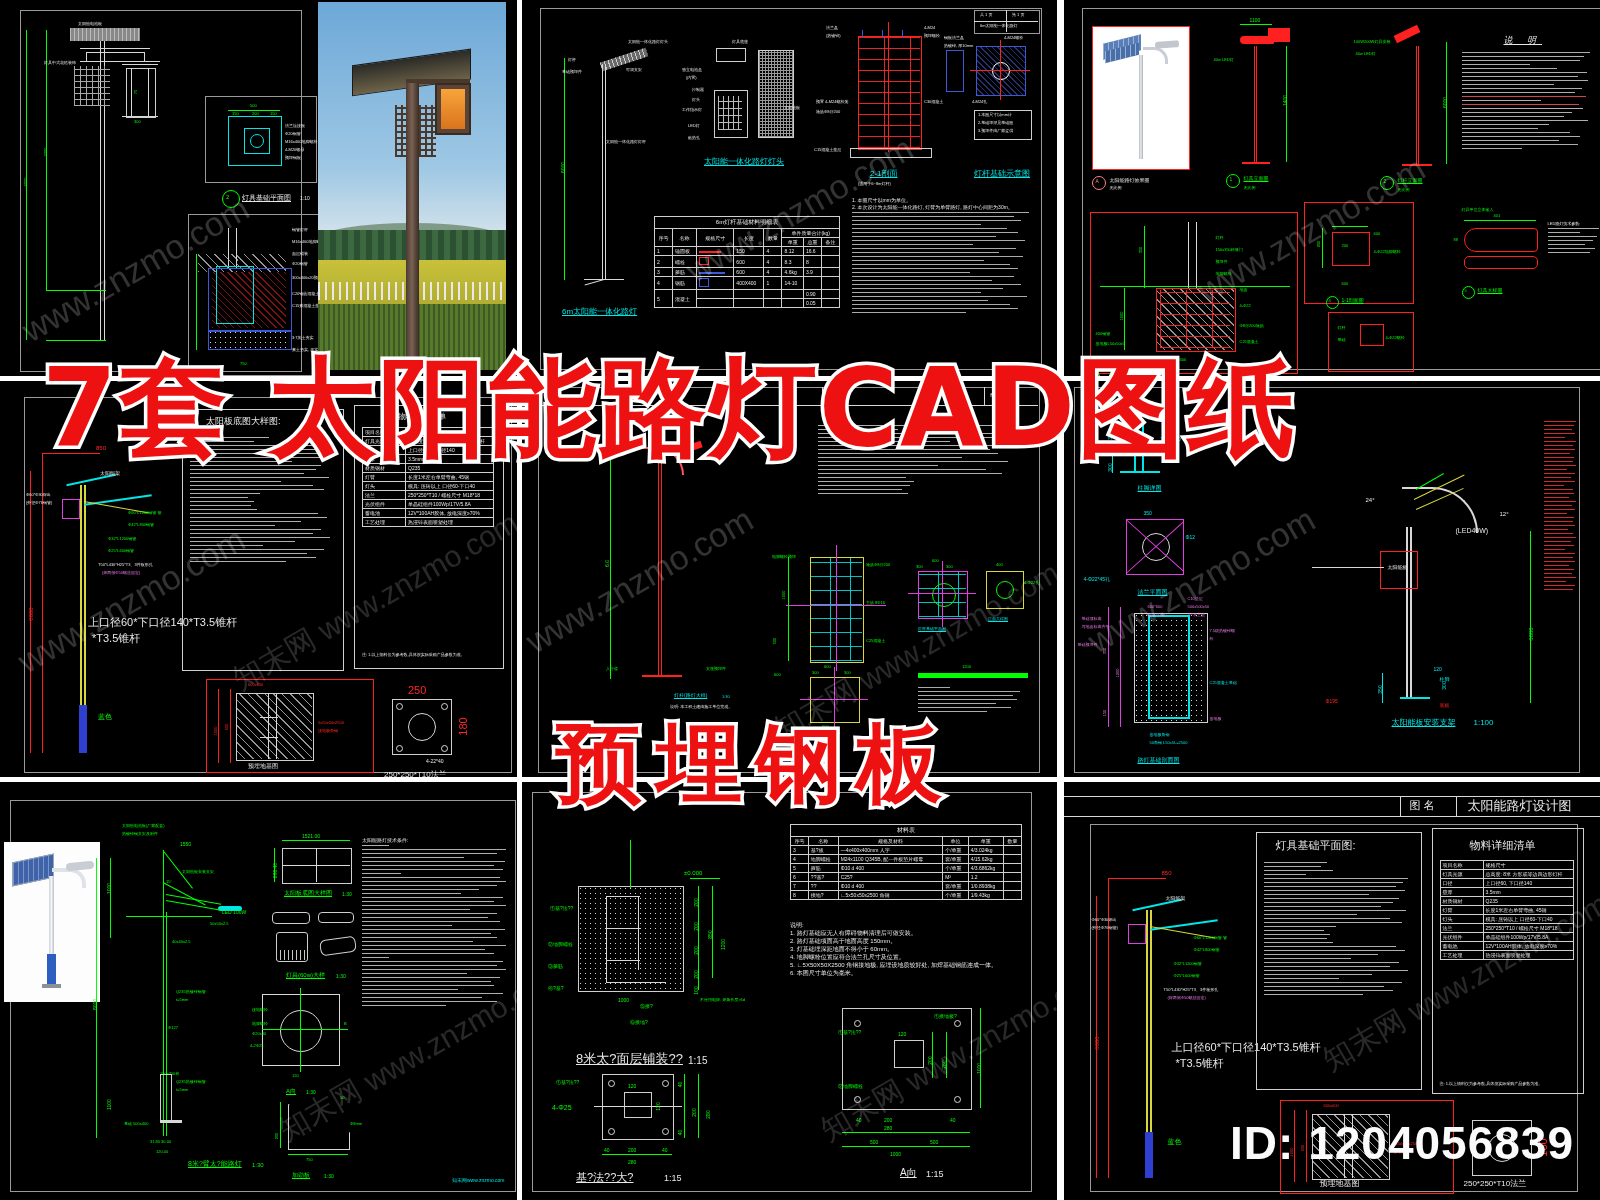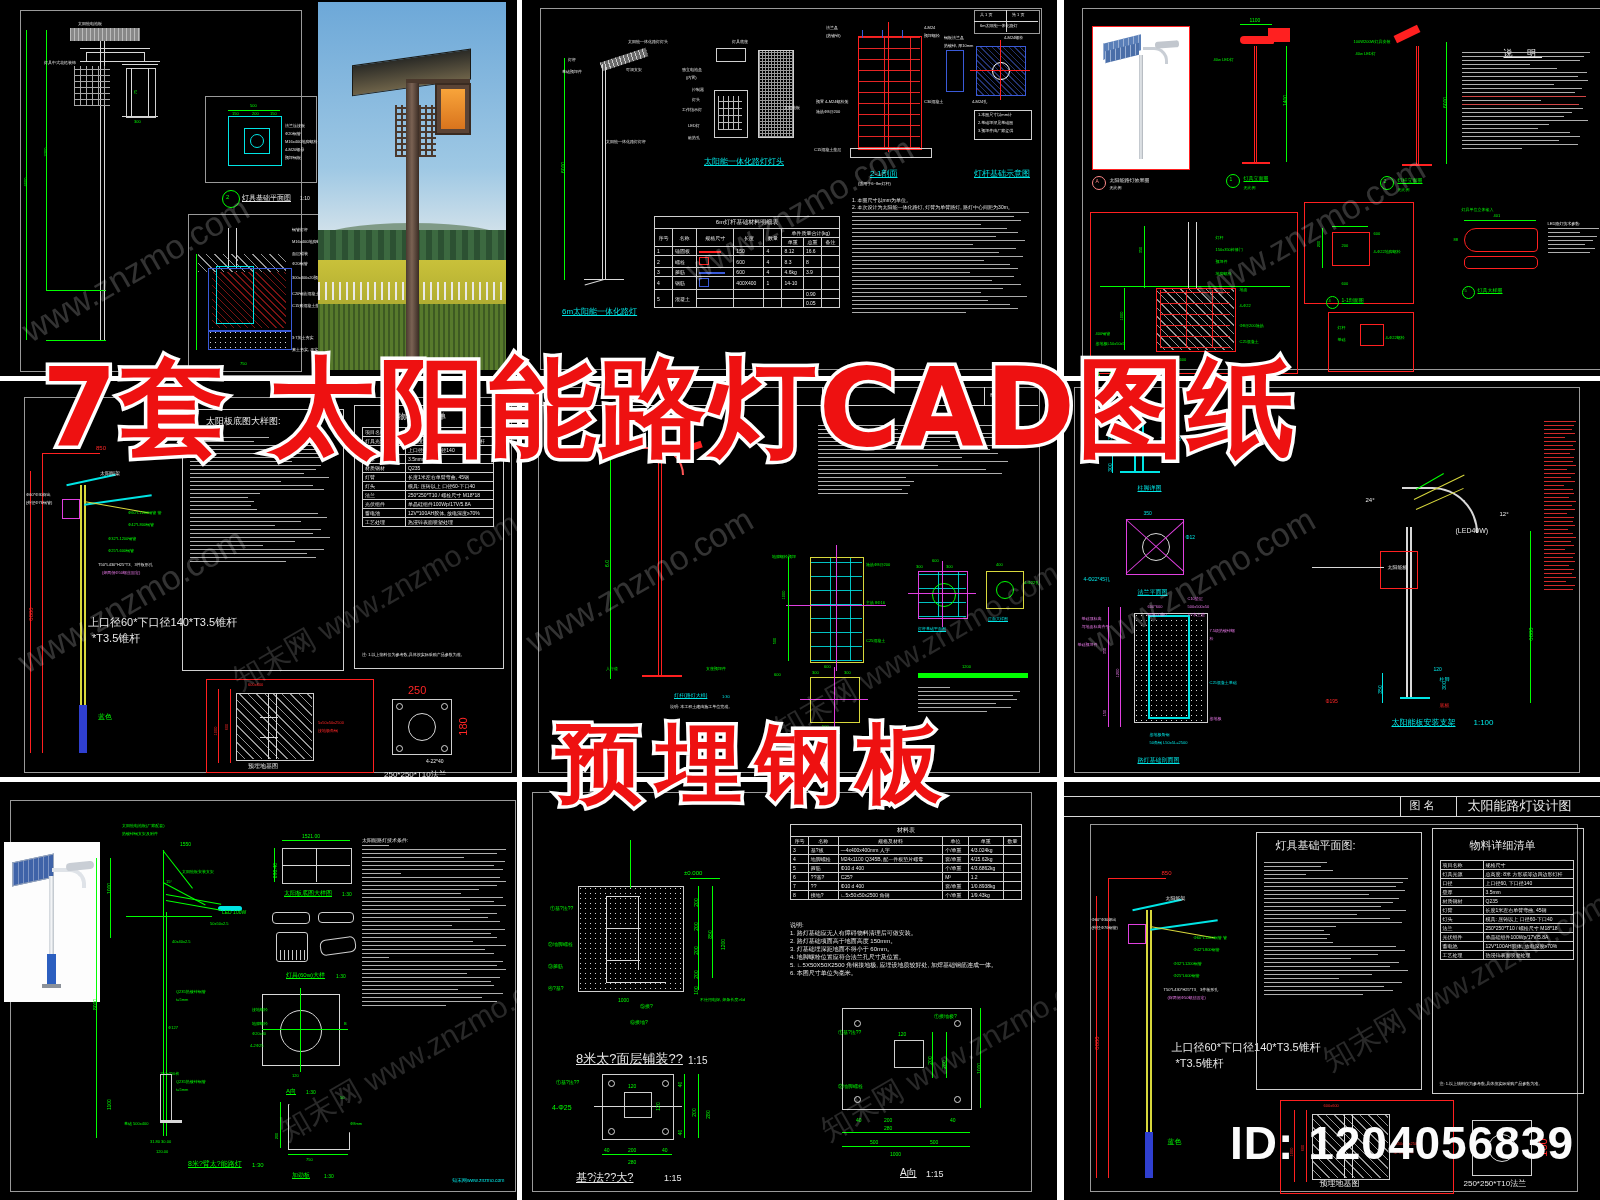--- a/index.html
+++ b/index.html
@@ -444,21 +444,21 @@
       <span class="lnr" style="left:338px;top:164px;width:30px;height:2px;"></span>
       <span class="ln" style="left:382px;top:42px;width:1px;height:122px;"></span>
       <span class="t tg f5" style="left:376px;top:100px;transform:rotate(-90deg);">6000</span>
       <span class="t tg f4" style="left:290px;top:40px;">100W200W灯具安装</span>
       <span class="t tg f4" style="left:292px;top:52px;">40w LED灯</span>
       <div style="position:absolute;left:316px;top:176px;width:12px;height:12px;border:1px solid #00ff00;border-radius:50%;"></div>
       <span class="t tg f5" style="left:320px;top:179px;">2</span>
       <span class="t tg f5 u" style="left:334px;top:178px;">灯杆立面图</span>
       <span class="t tg f4" style="left:334px;top:188px;">无比例</span>
 
-      <span class="t tw f9 u" style="left:440px;top:49px;letter-spacing:6px;">说 明</span>
+      <span class="t tw f9 u" style="left:440px;top:36px;letter-spacing:6px;font-style:italic;">说 明</span>
       <div class="notes" style="left:398px;top:52px;width:132px;color:#d4d4d4;">
         <i style="width:97%"></i>
           <i style="width:93%"></i>
           <i style="width:90%"></i>
           <i style="width:52%"></i>
         <i style="width:72%"></i>
           <i style="width:95%"></i>
           <i style="width:88%"></i>
           <i style="width:96%"></i>
         <i style="width:70%"></i>

